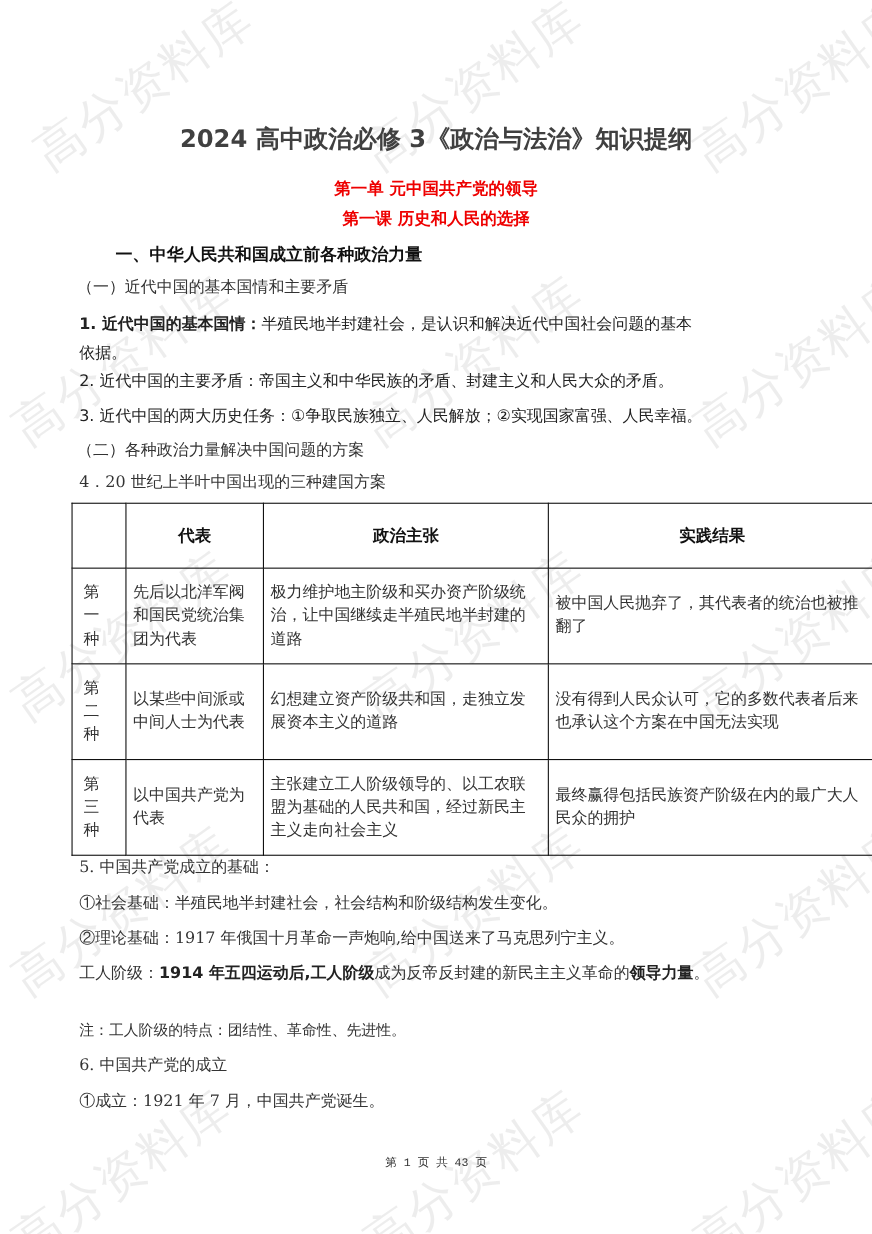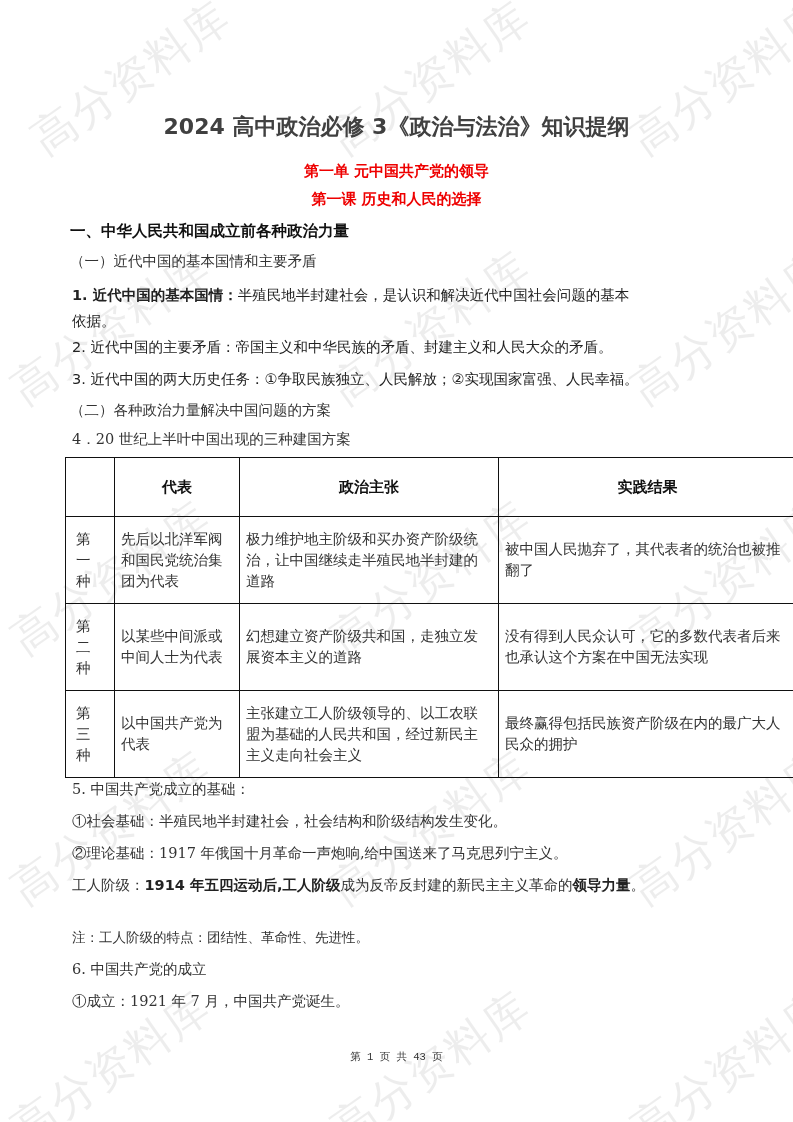--- a/index.html
+++ b/index.html
@@ -9,21 +9,21 @@
   .wm { position: absolute; font-family: "DejaVu Sans", sans-serif; font-size: 44px;
         color: rgba(0,0,0,0.07); transform: rotate(-35deg); transform-origin: left top;
         white-space: nowrap; letter-spacing: 2px; }
   .page { position: absolute; inset: 0; z-index: 1; }
   .title { position: absolute; top: 112px; left: 0; width: 793px; text-align: center;
            font-family: "DejaVu Sans", "Liberation Sans", sans-serif; font-weight: bold;
            font-size: 22px; color: #404040; }
   .red { position: absolute; left: 0; width: 793px; text-align: center; color: #e00;
          font-family: "DejaVu Sans", sans-serif; font-weight: bold; font-size: 15px; }
   .line { position: absolute; left: 72px; width: 660px; font-size: 15px; line-height: 26px; }
-  .h1 { font-family: "DejaVu Sans", sans-serif; font-weight: bold; font-size: 15.5px; color: #111; }
+  .h1 { font-family: "DejaVu Sans", sans-serif; font-weight: bold; font-size: 15.5px; color: #111; margin-left: 35px; }
   .sans { font-family: "DejaVu Sans", sans-serif; font-size: 14.5px; color: #222; }
   .serif { font-family: "DejaVu Serif", serif; font-size: 14.5px; color: #333; }
   .b { font-weight: bold; }
   table.plan { position: absolute; top: 457px; left: 65px; width: 732px; border-collapse: collapse;
                font-family: "DejaVu Serif", serif; font-size: 14.5px; color: #333; }
   table.plan td, table.plan th { border: 1.5px solid #111; vertical-align: middle; padding: 4px 6px; line-height: 21px; }
   table.plan th { font-family: "DejaVu Sans", sans-serif; font-weight: bold; font-size: 15px; color: #111; height: 38px; }
   .c0 { width: 28px; padding: 10px !important; }
   .c1 { width: 112px; }
   .c2 { width: 246px; }

